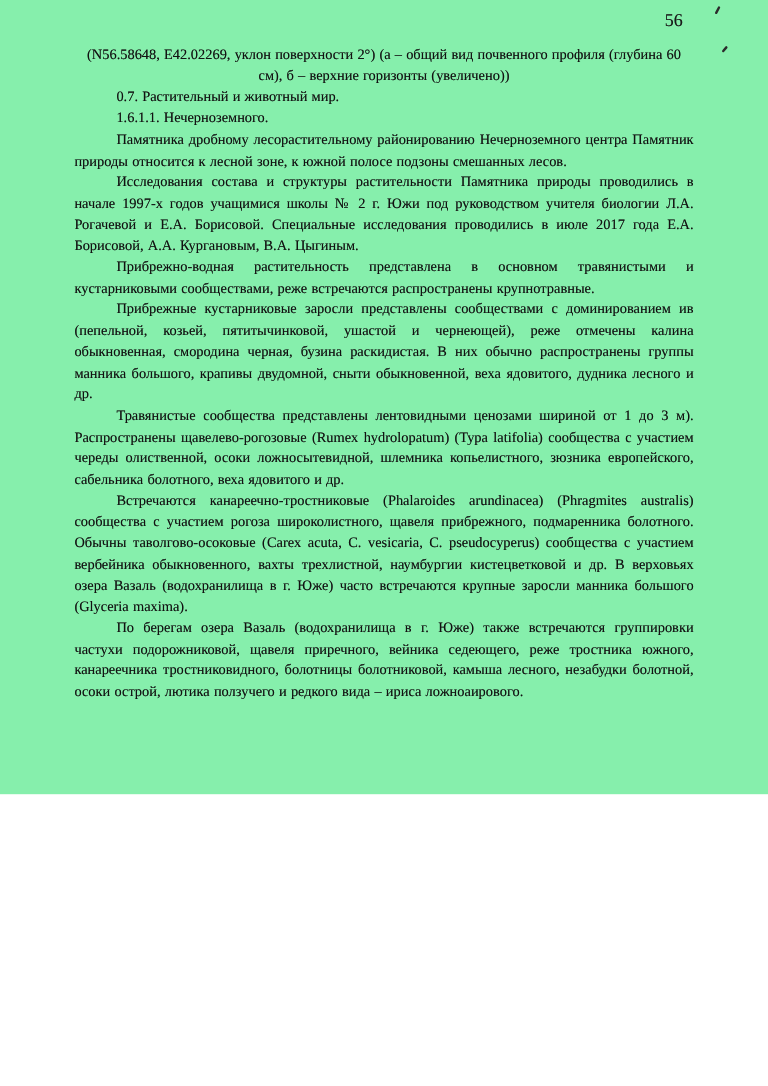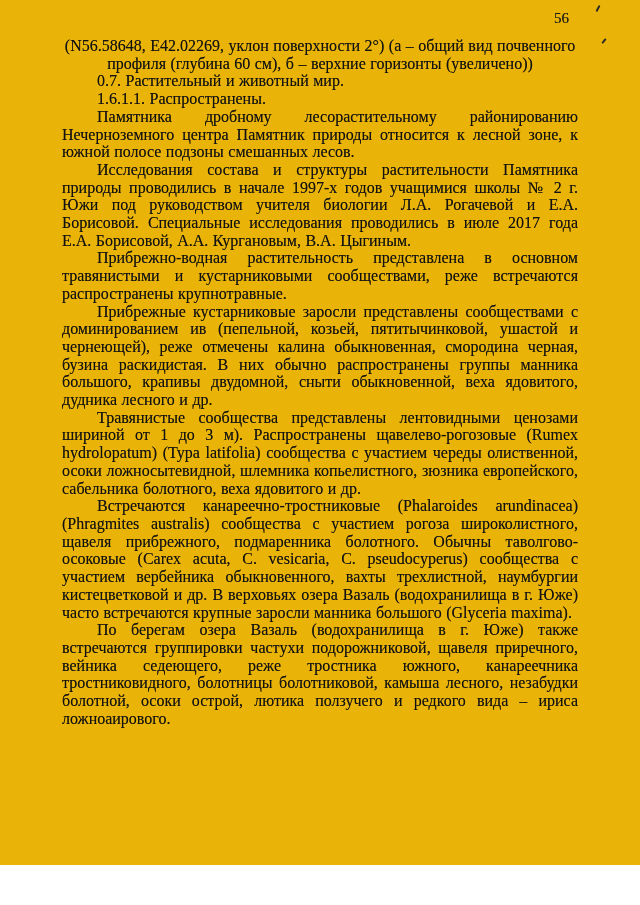--- a/index.html
+++ b/index.html
@@ -3,40 +3,40 @@
 <meta charset="utf-8">
 <style>
   html, body {
     margin: 0;
     padding: 0;
     background: #ffffff;
   }
   .page {
     position: relative;
     width: 640px;
-    height: 865px;
-    background: #eab308;
+    height: 662px;
+    background: #86efac;
     overflow: hidden;
     font-family: "Liberation Serif", "DejaVu Serif", serif;
     color: #121212;
   }
   .page-number {
     position: absolute;
     top: 10px;
     right: 71px;
     font-size: 15px;
     color: #1a1a1a;
     text-shadow: 0 0 0.5px rgba(20,20,20,0.55);
   }
   .content {
     position: absolute;
     left: 62px;
     top: 37px;
     width: 516px;
-    font-size: 16px;
+    font-size: 12px;
     line-height: 17.7px;
     text-align: justify;
     text-shadow: 0 0 0.5px rgba(20,20,20,0.55);
     word-spacing: 0.5px;
   }
   .content p {
     margin: 0;
     padding: 0;
   }
   .caption {
@@ -76,21 +76,21 @@
   <div class="speck speck-1"></div>
   <div class="speck speck-2"></div>
 
   <div class="content">
 
     <p class="caption">(N56.58648, E42.02269, уклон поверхности 2°) (а – общий вид почвенного профиля (глубина 60 см), б – верхние горизонты (увеличено))</p>
 
     <p class="heading">0.7. Растительный и животный мир.</p>
 
 
-    <p class="heading">1.6.1.1. Распространены.</p>
+    <p class="heading">1.6.1.1. Нечерноземного.</p>
 
     <p class="para">Памятника дробному лесорастительному районированию Нечерноземного центра Памятник природы относится к лесной зоне, к южной полосе подзоны смешанных лесов.</p>
 
     <p class="para">Исследования состава и структуры растительности Памятника природы проводились в начале 1997-х годов  учащимися школы № 2 г. Южи под руководством учителя биологии Л.А. Рогачевой и Е.А. Борисовой. Специальные исследования проводились в июле 2017 года Е.А. Борисовой, А.А. Кургановым, В.А. Цыгиным.</p>
 
 
     <p class="para">Прибрежно-водная растительность представлена в основном травянистыми и кустарниковыми сообществами, реже встречаются распространены крупнотравные.</p>
 
     <p class="para">Прибрежные кустарниковые заросли представлены сообществами с доминированием ив (пепельной, козьей, пятитычинковой, ушастой и чернеющей), реже отмечены калина обыкновенная, смородина черная, бузина раскидистая. В них обычно распространены группы манника большого, крапивы двудомной, сныти обыкновенной, веха ядовитого, дудника лесного и др.</p>
 

